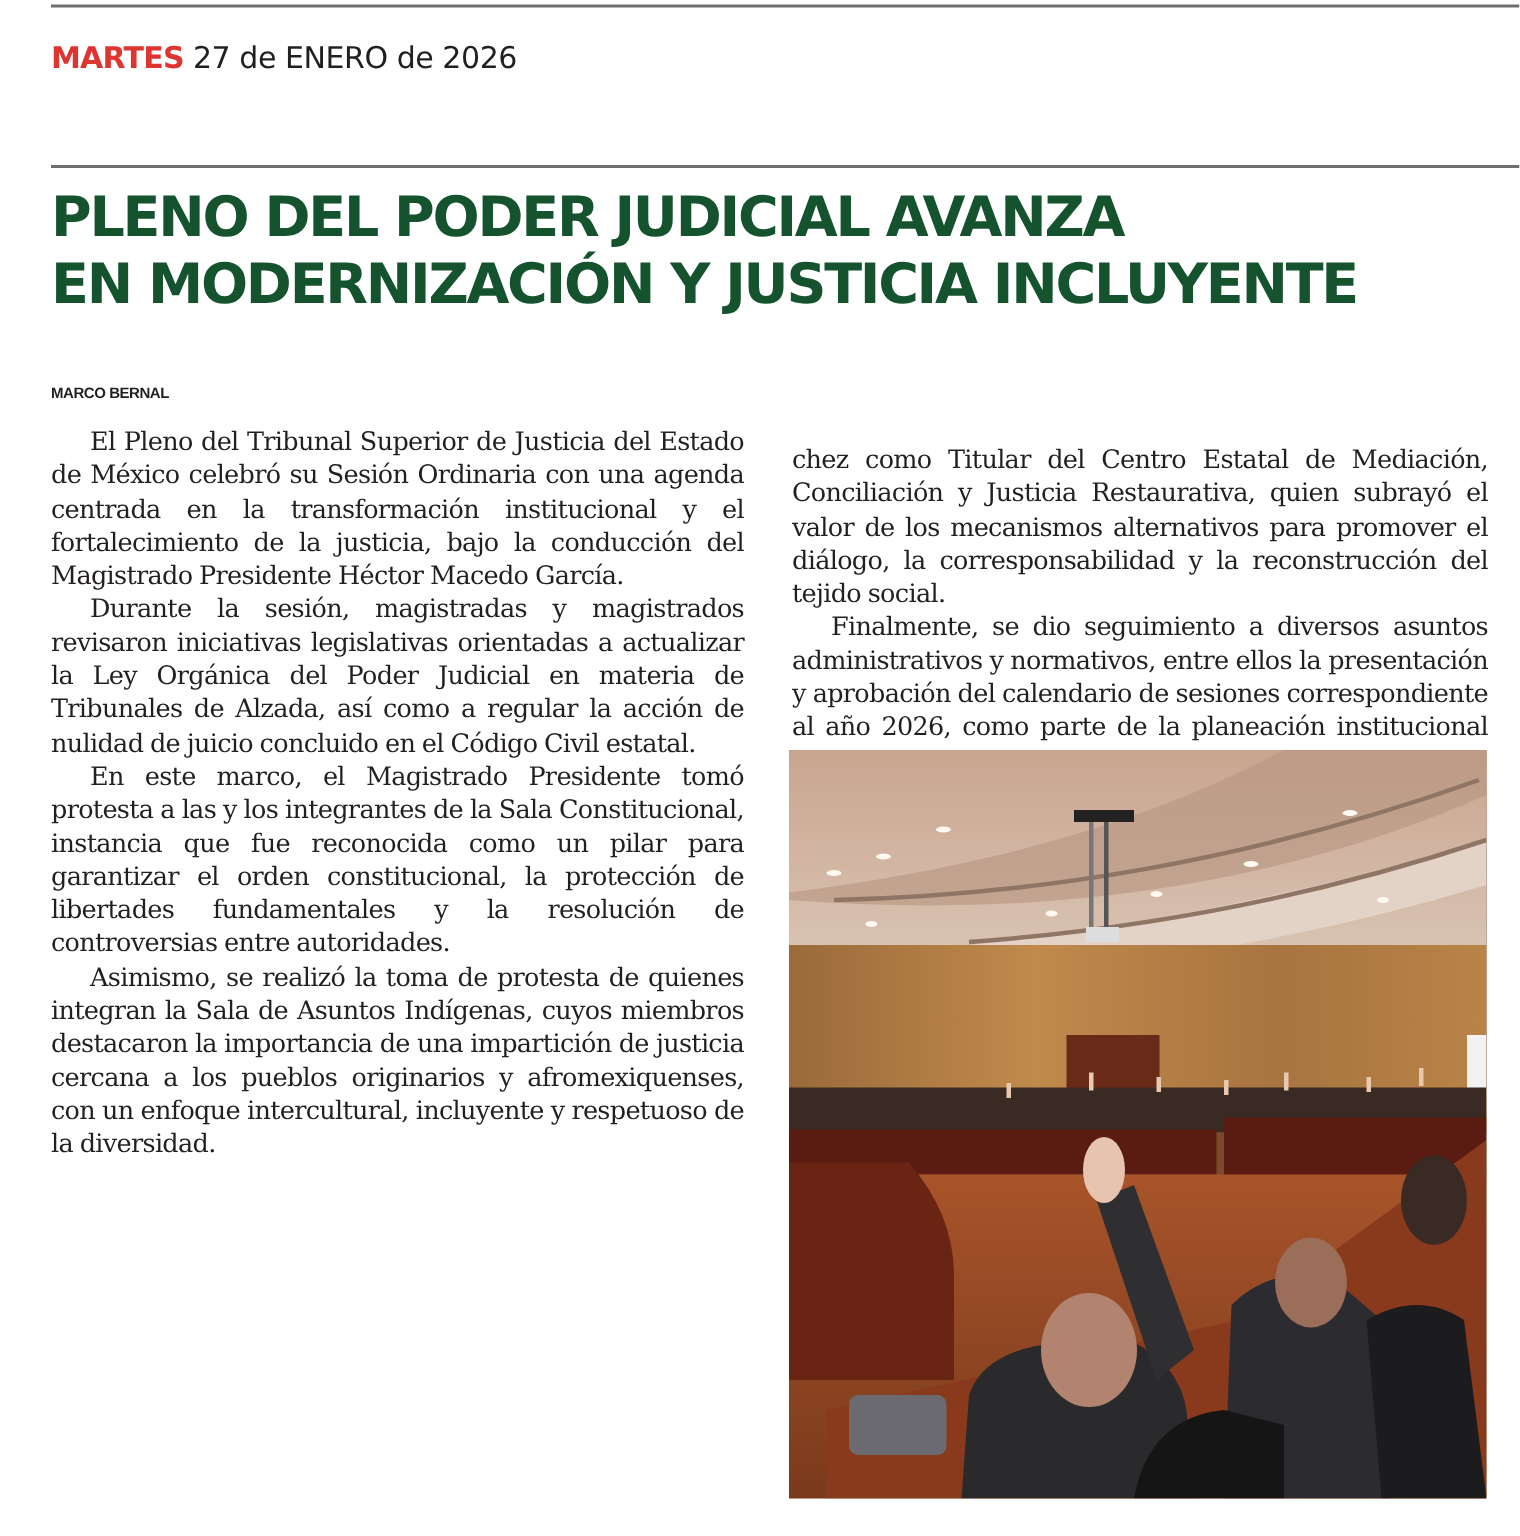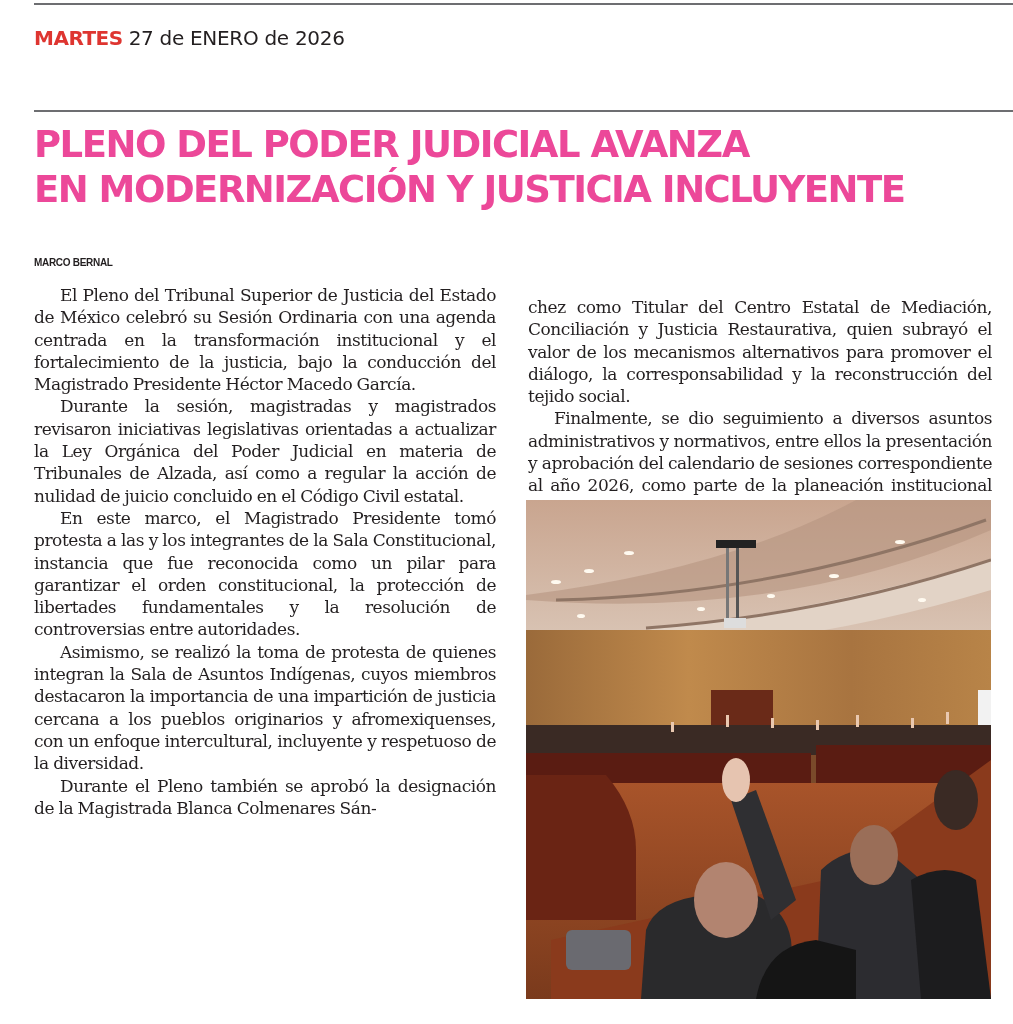--- a/index.html
+++ b/index.html
@@ -6,21 +6,21 @@
     body { width: 1013px; height: 1024px; position: relative; overflow: hidden; color: #231f20; }
 
     .rule { position: absolute; left: 34px; right: 0; height: 2px; background: #6d6e71; }
     .rule.top { top: 3px; }
     .rule.mid { top: 110px; }
 
     .dateline { position: absolute; left: 34px; top: 22px; font-family: "DejaVu Sans", sans-serif; font-size: 20px; line-height: 32px; letter-spacing: -0.3px; white-space: nowrap; }
     .dateline .day { color: #de3530; font-weight: bold; letter-spacing: -0.5px; }
     .dateline .date { color: #231f20; font-weight: normal; }
 
-    .headline { position: absolute; left: 34px; top: 122px; margin: 0; font-family: "DejaVu Sans", sans-serif; font-weight: bold; font-size: 37px; line-height: 45px; color: #ec4899; letter-spacing: -1.5px; transform: scaleX(1.0); white-space: nowrap; }
+    .headline { position: absolute; left: 34px; top: 122px; margin: 0; font-family: "DejaVu Sans", sans-serif; font-weight: bold; font-size: 37px; line-height: 45px; color: #14532d; letter-spacing: -1.5px; transform: scaleX(1.0); white-space: nowrap; }
     .headline span { display: block; }
 
     .col { position: absolute; font-family: "DejaVu Serif", serif; font-size: 17px; line-height: 22.3px; color: #231f20; text-align: justify; hyphens: manual; }
     .col-left { left: 34px; top: 252px; width: 462px; }
     .col-right { left: 528px; top: 256px; width: 464px; }
 
     .deck { font-family: "DejaVu Serif", serif; font-weight: bold; font-size: 16px; line-height: 23px; color: #939598; margin: 0 0 46px 0; text-align: left; letter-spacing: -0.3px; }
     .byline { font-family: Liberation Sans, sans-serif; font-weight: bold; font-size: 10px; line-height: 22px; color: #231f20; margin: 0 0 10px 0; letter-spacing: -0.3px; }
 
     .col p.body { margin: 0; text-indent: 26px; letter-spacing: -0.45px; word-spacing: -0.5px; }
@@ -45,21 +45,20 @@
   <span>PLENO DEL PODER JUDICIAL AVANZA</span>
   <span>EN MODERNIZACIÓN Y JUSTICIA INCLUYENTE</span>
 </h1>
 
 <div class="col col-left">
   <p class="byline">MARCO BERNAL</p>
   <p class="body">El Pleno del Tribunal Superior de Justicia del Estado de México celebró su Sesión Ordinaria con una agenda centrada en la transformación institucional y el fortalecimiento de la justicia, bajo la conducción del Magistrado Presidente Héctor Macedo García.</p>
   <p class="body">Durante la sesión, magistradas y magistrados revisaron iniciativas legislativas orientadas a actualizar la Ley Orgánica del Poder Judicial en materia de Tribunales de Alzada, así como a regular la acción de nulidad de juicio concluido en el Código Civil estatal.</p>
   <p class="body">En este marco, el Magistrado Presidente tomó protesta a las y los integrantes de la Sala Constitucional, instancia que fue reconocida como un pilar para garantizar el orden constitucional, la protección de libertades fundamentales y la resolución de controversias entre autoridades.</p>
   <p class="body">Asimismo, se realizó la toma de protesta de quienes integran la Sala de Asuntos Indígenas, cuyos miembros destacaron la importancia de una impartición de justicia cercana a los pueblos originarios y afromexiquenses, con un enfoque intercultural, incluyente y respetuoso de la diversidad.</p>
-  <p class="body">Durante el Pleno también se aprobó la designación de la Magistrada Blanca Colmenares Sán-</p>
 </div>
 
 <div class="col col-right">
   <p class="body cont">chez como Titular del Centro Estatal de Mediación, Conciliación y Justicia Restaurativa, quien subrayó el valor de los mecanismos alternativos para promover el diálogo, la corresponsabilidad y la reconstrucción del tejido social.</p>
   <p class="body">Finalmente, se dio seguimiento a diversos asuntos administrativos y normativos, entre ellos la presentación y aprobación del calendario de sesiones correspondiente al año 2026, como parte de la planeación institucional del Poder Judicial mexiquense.</p>
 </div>
 
 <div class="photo" title="Sesión del Pleno en salón con muros de madera; magistrados levantan la mano para votar">
   <svg viewBox="0 0 465 499" preserveAspectRatio="none">
     <defs>

